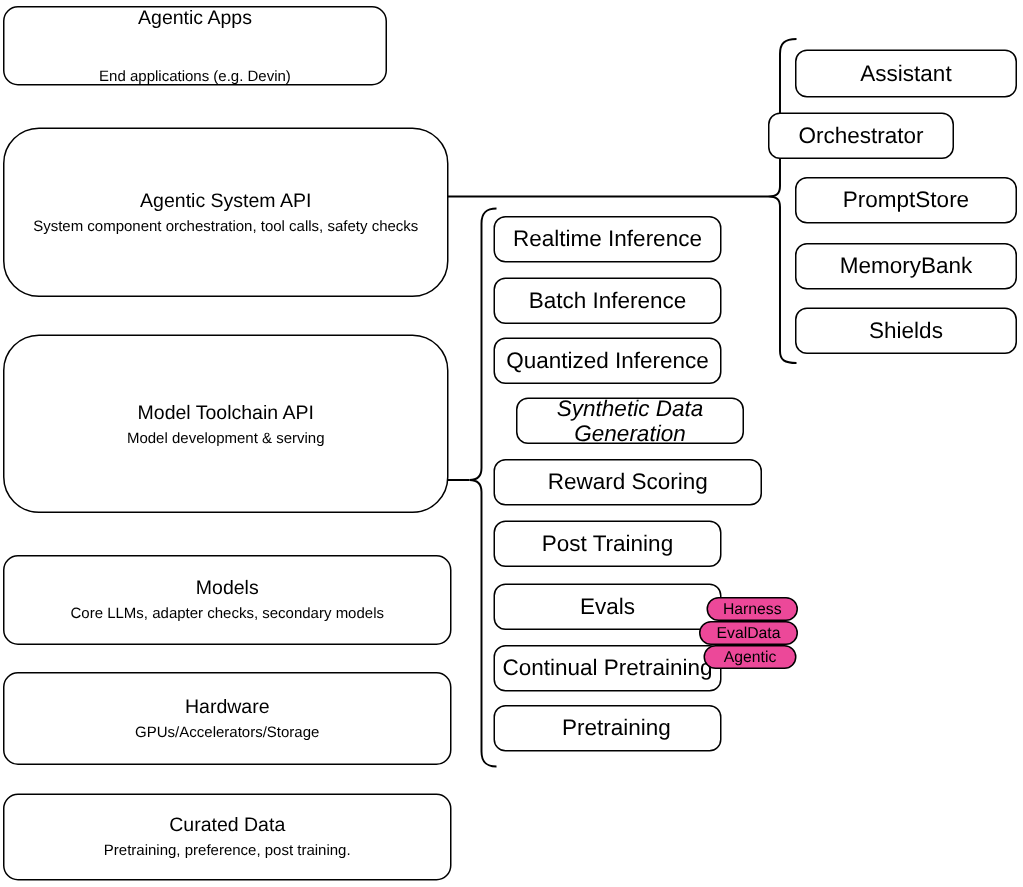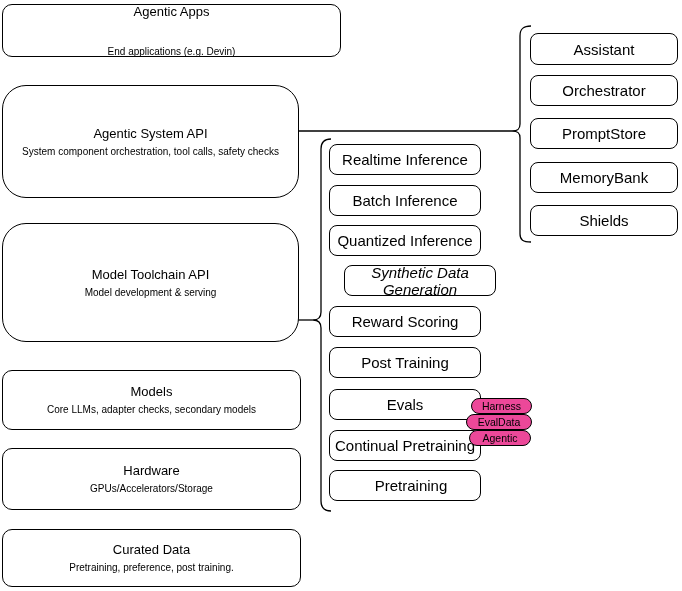--- a/index.html
+++ b/index.html
@@ -58,21 +58,21 @@
 
     <path d="M 298 131 L 512 131" stroke="#000" stroke-width="1.3" fill="none"></path>
 
     <path d="M 297 320 L 313 320" stroke="#000" stroke-width="1.3" fill="none"></path>
 
     <path d="M 531 26 C 523 26 520 29 520 36 L 520 124 C 520 129 518 131 512 131 C 518 131 520 133 520 138 L 520 234 C 520 240 523 242 531 242" stroke="#000" stroke-width="1.3" fill="none"></path>
 
     <path d="M 331 139 C 324 139 321 142 321 149 L 321 312 C 321 317 319 320 313 320 C 319 320 321 323 321 328 L 321 501 C 321 508 324 511 331 511" stroke="#000" stroke-width="1.3" fill="none"></path>
   </svg>
 
-  <div class="node r10" style="left:2px; top:4px; width:339px; height:53px;gap:22px;">
+  <div class="node r10" style="left:2px; top:4px; width:256px; height:53px;gap:22px;">
     <div class="title">Agentic Apps</div>
     <div class="subtitle">End applications (e.g. Devin)</div>
   </div>
 
   <div class="node r24" style="left:2px; top:85px; width:297px; height:113px;text-align:right;">
     <div class="title">Agentic System API</div>
     <div class="subtitle">System component orchestration, tool calls, safety checks</div>
   </div>
 
   <div class="node r24" style="left:2px; top:223px; width:297px; height:119px;">
@@ -92,29 +92,29 @@
 
   <div class="node r10" style="left:2px; top:529px; width:299px; height:58px;">
     <div class="title">Curated Data</div>
     <div class="subtitle">Pretraining, preference, post training.</div>
   </div>
 
   <div class="leaf" style="left:329px; top:144px; width:152px; height:31px;">Realtime Inference</div>
   <div class="leaf" style="left:329px; top:185px; width:152px; height:31px;">Batch Inference</div>
   <div class="leaf" style="left:329px; top:225px; width:152px; height:31px;">Quantized Inference</div>
   <div class="leaf" style="left:344px; top:265px; width:152px; height:31px;font-style:italic;">Synthetic Data Generation</div>
-  <div class="leaf" style="left:329px; top:306px; width:152px; height:31px;">Reward Scoring</div>
+  <div class="leaf" style="left:329px; top:306px; width:179px; height:31px;">Reward Scoring</div>
   <div class="leaf" style="left:329px; top:347px; width:152px; height:31px;">Post Training</div>
   <div class="leaf" style="left:329px; top:389px; width:152px; height:31px;">Evals</div>
   <div class="leaf" style="left:329px; top:430px; width:152px; height:31px;">Continual Pretraining</div>
   <div class="leaf" style="left:329px; top:470px; width:152px; height:31px;padding-left:12px;">Pretraining</div>
 
   <div class="chip" style="left:471px; top:377px; width:61px; height:16px;">Harness</div>
   <div class="chip" style="left:466px; top:393px; width:66px; height:16px;">EvalData</div>
   <div class="chip" style="left:469px; top:409px; width:62px; height:16px;">Agentic</div>
 
   <div class="leaf" style="left:530px; top:33px; width:148px; height:32px;">Assistant</div>
-  <div class="leaf" style="left:530px; top:75px; width:148px; height:31px;">Orchestrator</div>
+  <div class="leaf" style="left:512px; top:75px; width:124px; height:31px;">Orchestrator</div>
   <div class="leaf" style="left:530px; top:118px; width:148px; height:31px;">PromptStore</div>
   <div class="leaf" style="left:530px; top:162px; width:148px; height:31px;">MemoryBank</div>
   <div class="leaf" style="left:530px; top:205px; width:148px; height:31px;">Shields</div>
 
 </div>
 
 </body></html>

